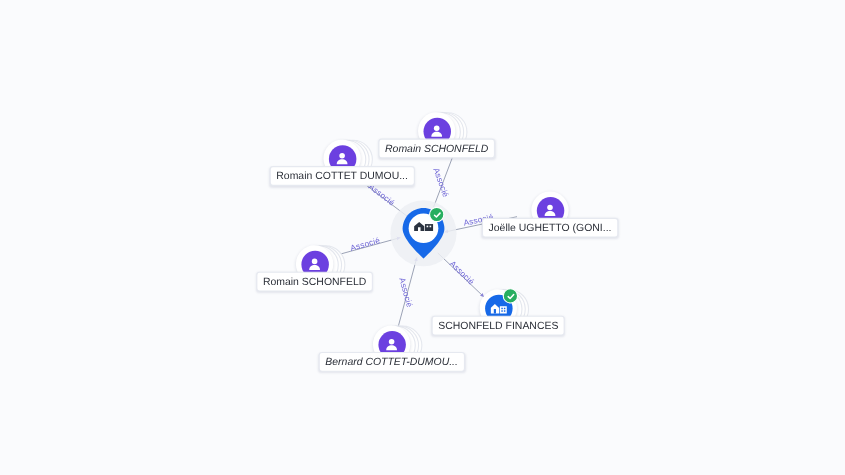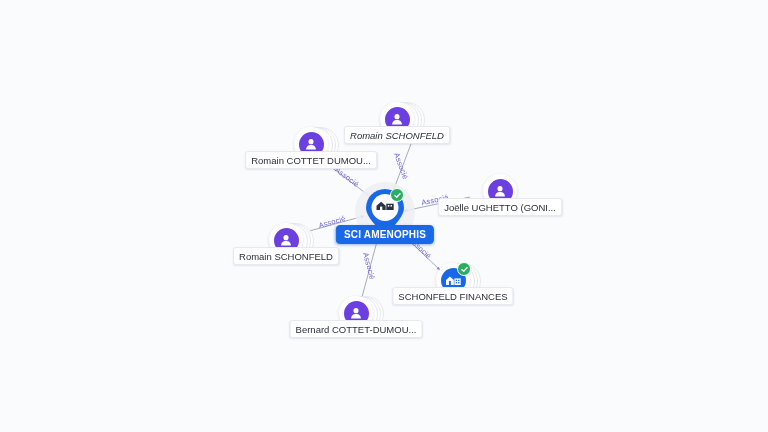--- a/index.html
+++ b/index.html
@@ -249,21 +249,21 @@
             </div>
           </div>
           <div class="check-badge">
             <svg width="7" height="7" viewBox="0 0 10 10">
               <path d="M1.4 5.2 L3.9 7.6 L8.6 2.5" stroke="#ffffff" stroke-width="2" fill="none" stroke-linecap="round" stroke-linejoin="round"></path>
             </svg>
           </div>
         </div>
         <div class="node-label" style="top:24px">SCHONFELD FINANCES</div>
       </div>
-      <div class="node" style="left: 356px; top: 313px;">
+      <div class="node" style="left: 356px; top: 313px; font-style: italic;">
         <div class="node-glyph">
           <div class="stack s1"></div>
           <div class="stack s2"></div>
           <div class="stack s3"></div>
           <div class="disc">
             <div class="inner-person" style="background:#6c40e0">
               <svg width="14" height="14" viewBox="0 0 16 16">
                 <circle cx="8" cy="5.3" r="2.9" fill="#ffffff"></circle>
                 <path d="M2.4 14.2 C2.4 10.6 5 9 8 9 C11 9 13.6 10.6 13.6 14.2 Z" fill="#ffffff"></path>
               </svg>
@@ -303,16 +303,15 @@
           <rect x="14.0" y="4.6" width="1.5" height="1.5" fill="#ffffff"></rect>
           <rect x="3.5" y="6.1" width="2.3" height="3.4" fill="#ffffff"></rect>
         </g>
       </svg>
       <div class="check-badge" style="right:2px;top:1px;">
         <svg width="7" height="7" viewBox="0 0 10 10">
           <path d="M1.4 5.2 L3.9 7.6 L8.6 2.5" stroke="#ffffff" stroke-width="2" fill="none" stroke-linecap="round" stroke-linejoin="round"></path>
         </svg>
       </div>
     </div>
-    <div class="node-label selected" id="center-label" style="top: 38px;">SCI AMENOPHIS</div>
   </div>
 
 </div>
 
 </body></html>

